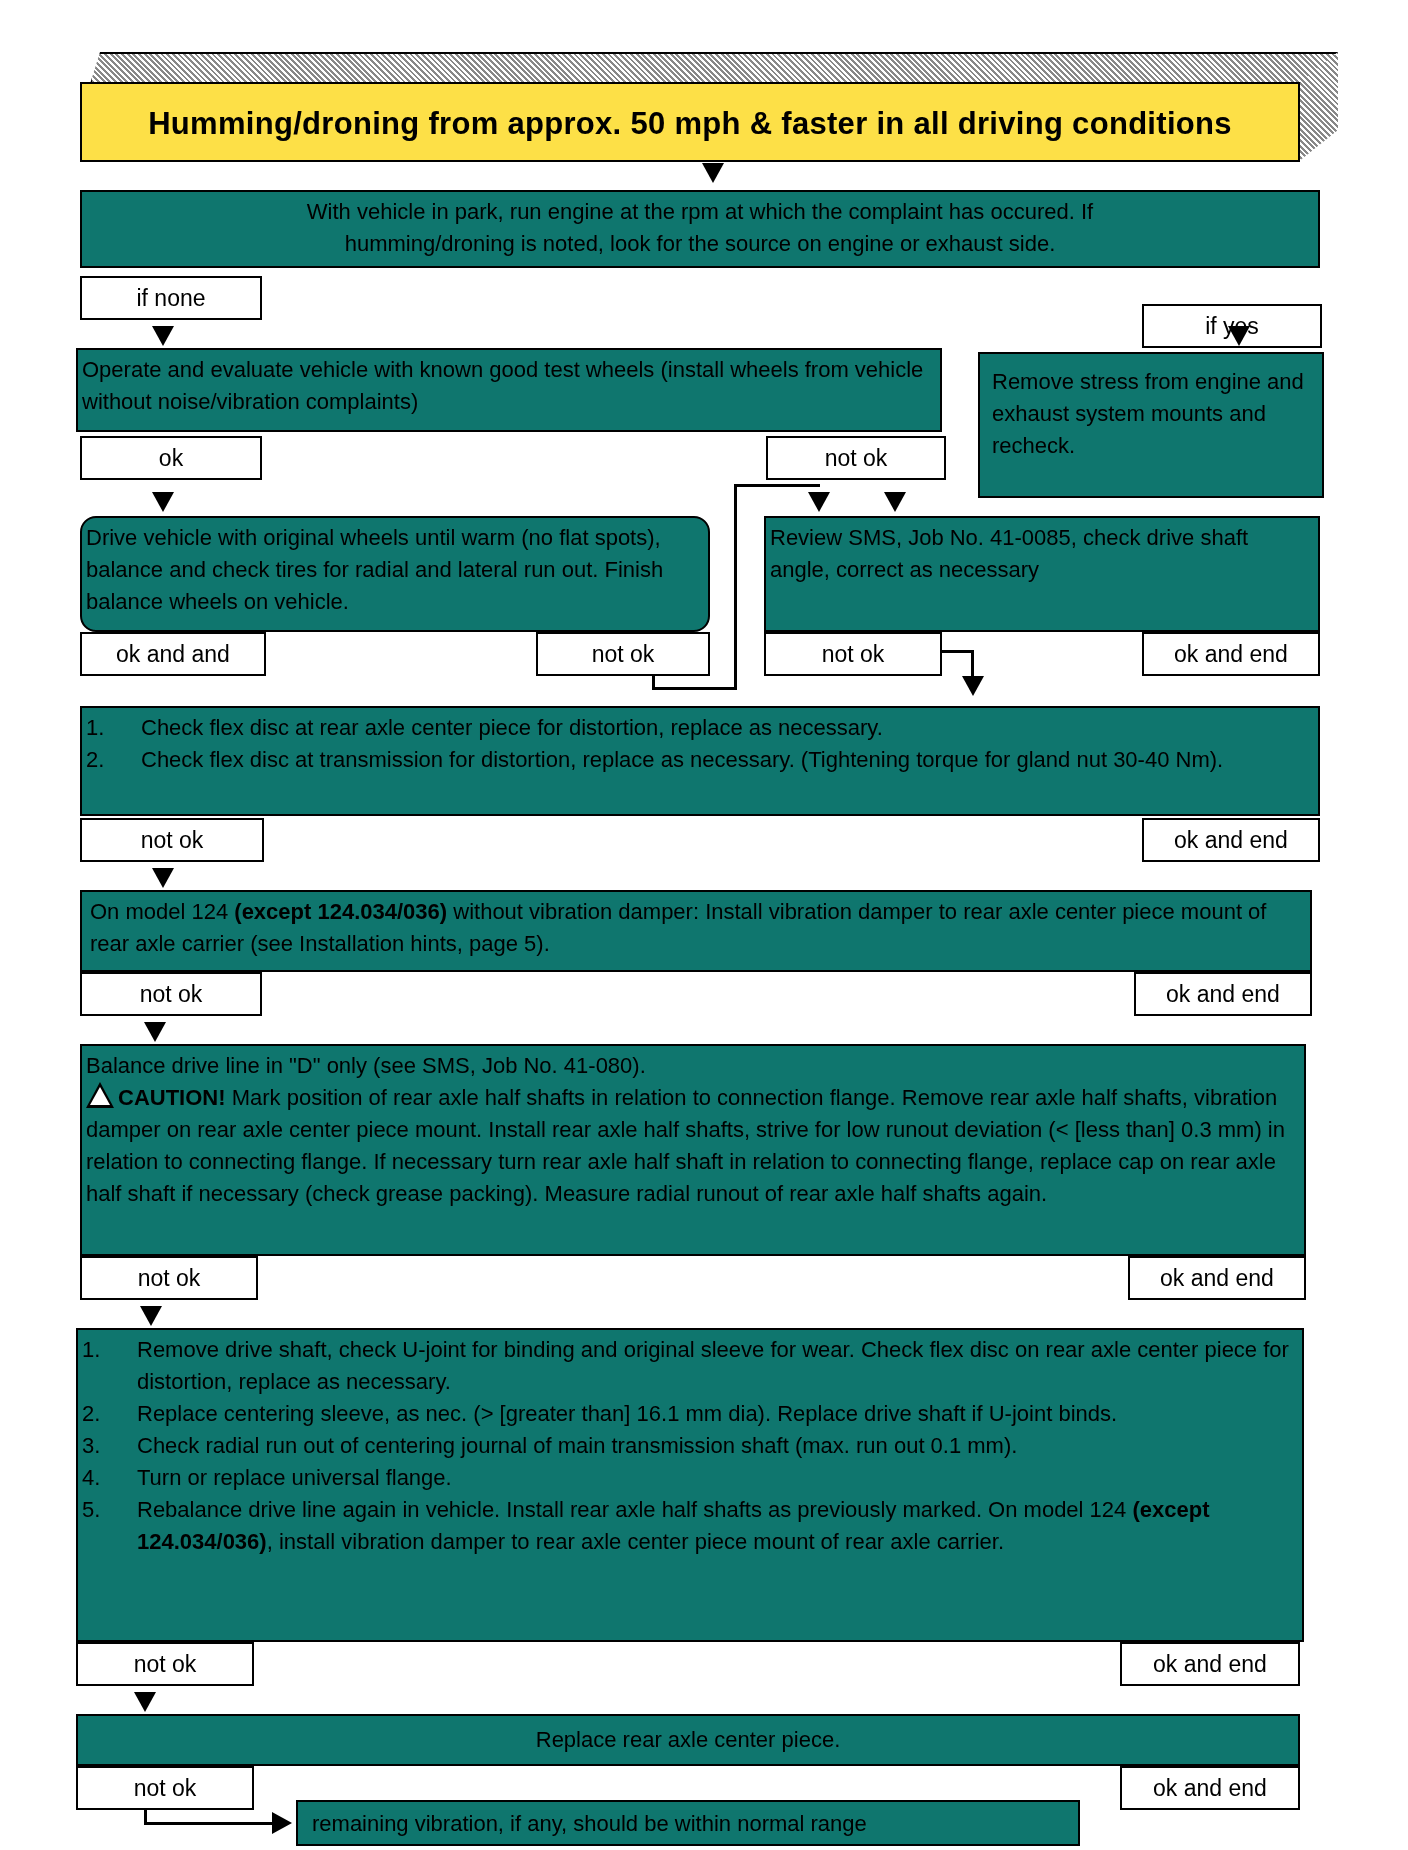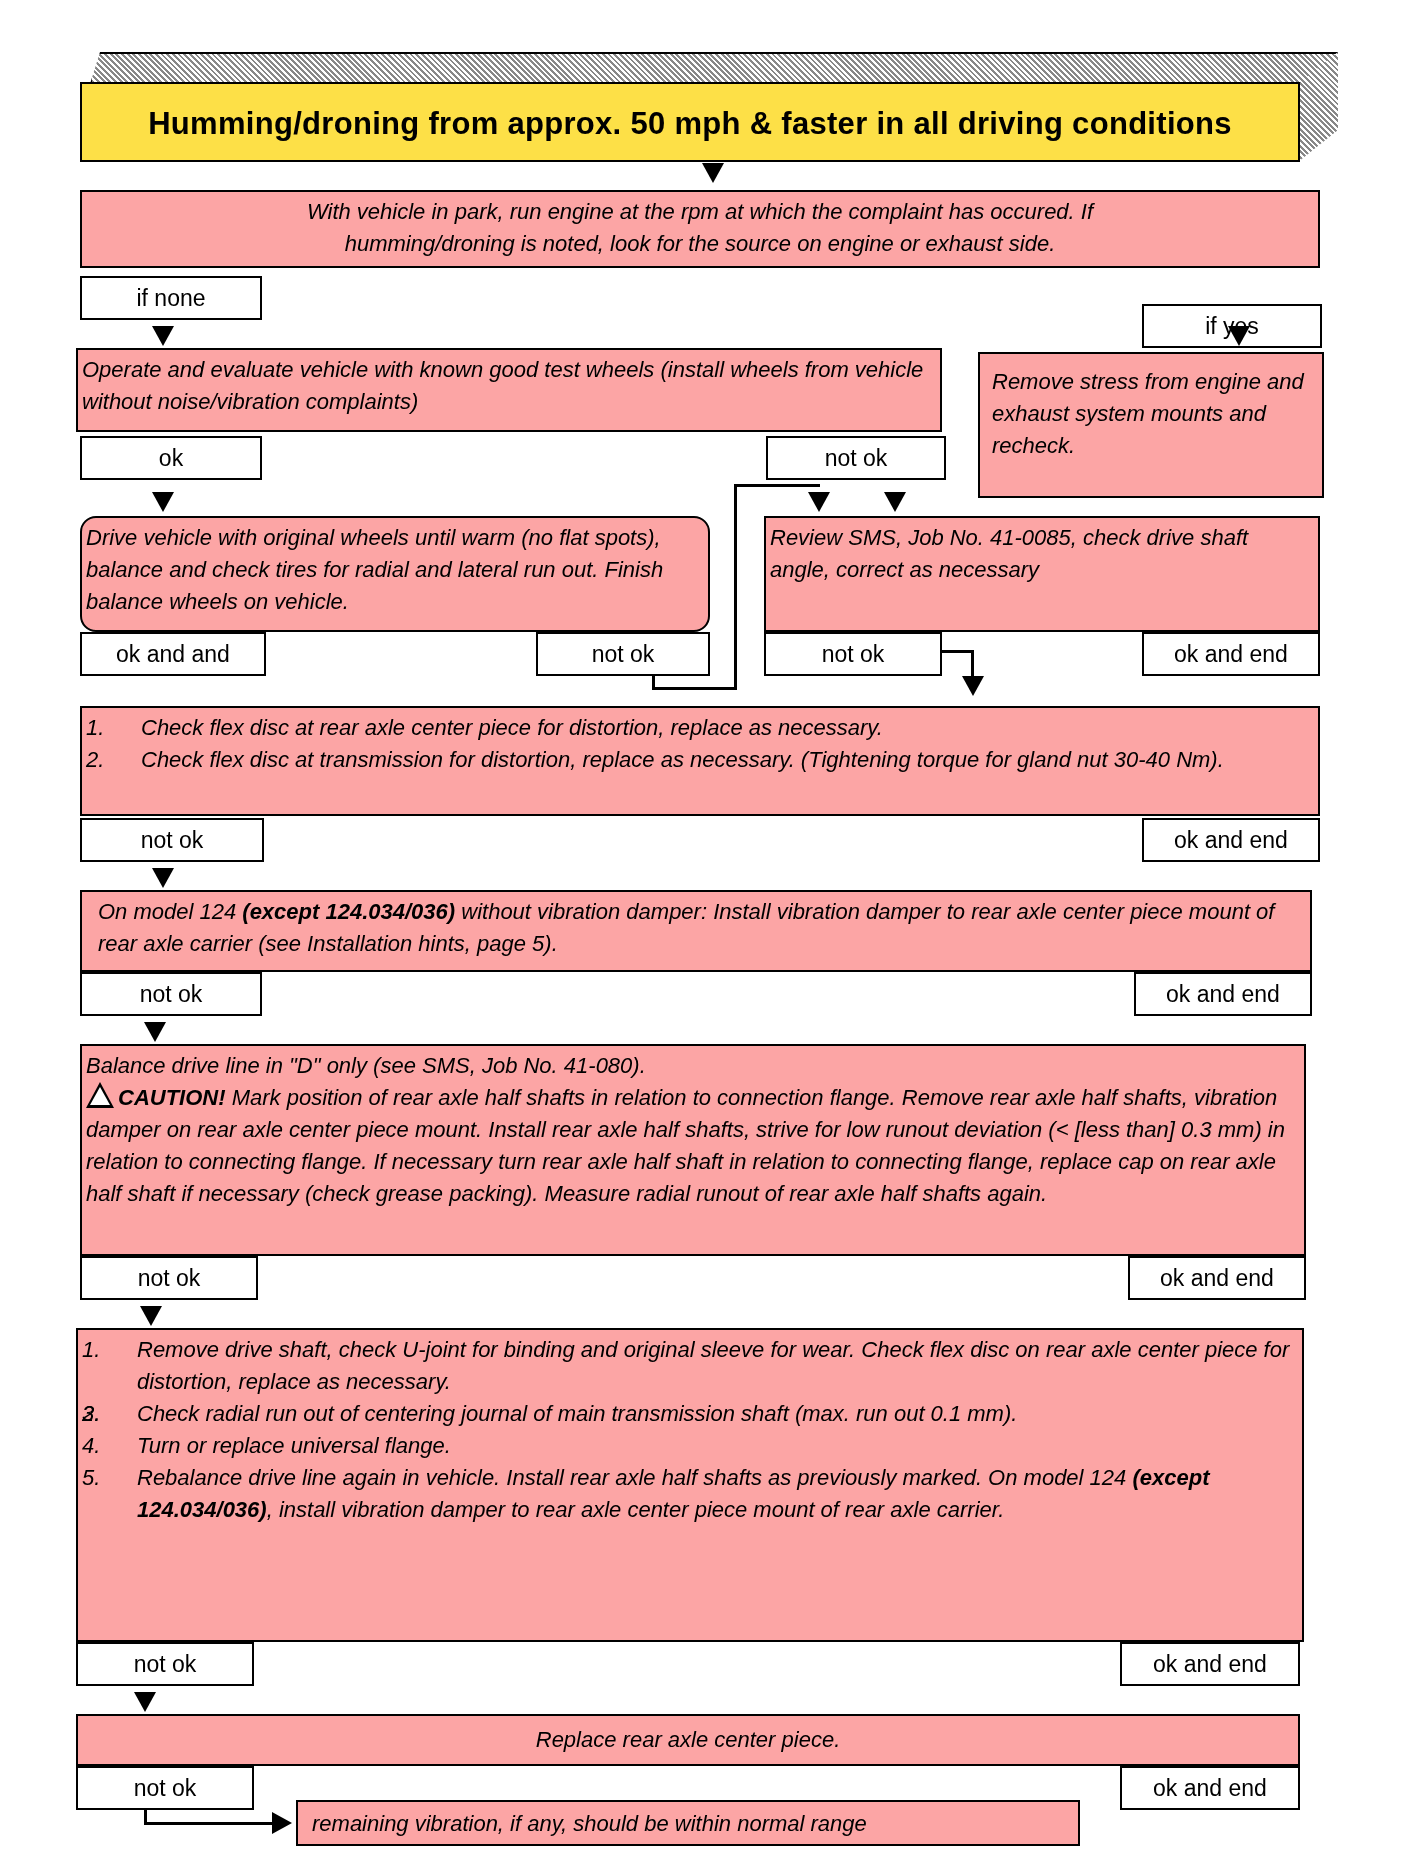--- a/index.html
+++ b/index.html
@@ -1,18 +1,18 @@
 <!DOCTYPE html>
 <html><head>
 <meta charset="utf-8">
 <style>
   html, body { margin:0; padding:0; background:#fff; }
   body { width:1408px; height:1850px; position:relative; overflow:hidden;
          font-family:"Liberation Sans", sans-serif; color:#000; }
-  .box { position:absolute; border:2px solid #000; background:#fca5a5; box-sizing:border-box;font-style:italic; }
+  .box { position:absolute; border:2px solid #000; background:#0f766e; box-sizing:border-box; }
   .txt { font-size:22px; line-height:32px; }
   .lbl { position:absolute; border:2px solid #000; background:#fff; box-sizing:border-box;
          font-size:23px; text-align:center; line-height:40px; }
   .title-box { position:absolute; left:80px; top:82px; width:1220px; height:80px;
                border:2px solid #000; box-sizing:border-box; background:#fde047; }
   .title-box .t { font-size:31px; font-weight:bold; text-align:center; line-height:80px; letter-spacing:0.3px; }
   .bevel-top { position:absolute; left:90px; top:52px; width:1248px; height:32px;
                background: repeating-linear-gradient(45deg,#888 0 2px,#fff 2px 4px);
                border:2px solid #000; box-sizing:border-box;
                clip-path: polygon(10px 0, 100% 0, 100% 100%, 0 100%); }
@@ -84,39 +84,39 @@
 <div class="box txt" style="left:80px;top:706px;width:1240px;height:110px;padding:4px 4px 0 4px;">
   <ol class="steps">
     <li><span class="num">1.</span><span>Check flex disc at rear axle center piece for distortion, replace as necessary.</span></li>
     <li><span class="num">2.</span><span>Check flex disc at transmission for distortion, replace as necessary. (Tightening torque for gland nut 30-40 Nm).</span></li>
   </ol>
 </div>
 <div class="lbl" style="left:80px;top:818px;width:184px;height:44px;">not ok</div>
 <div class="lbl" style="left:1142px;top:818px;width:178px;height:44px;">ok and end</div>
 <div class="arrow" style="left:152px;top:868px;"></div>
 
-<div class="box txt" style="left:80px;top:890px;width:1232px;height:82px;padding:4px 4px 0 16px;">
+<div class="box txt" style="left:80px;top:890px;width:1232px;height:82px;padding:4px 4px 0 8px;">
   <span>On model 124 </span><span class="b">(except 124.034/036)</span><span> without vibration damper:  Install vibration damper to rear axle center piece mount of rear axle carrier (see Installation hints, page 5).</span>
 </div>
 <div class="lbl" style="left:80px;top:972px;width:182px;height:44px;">not ok</div>
 <div class="lbl" style="left:1134px;top:972px;width:178px;height:44px;">ok and end</div>
 <div class="arrow" style="left:144px;top:1022px;"></div>
 
 <div class="box txt" style="left:80px;top:1044px;width:1226px;height:212px;padding:4px 4px 0 4px;">
   <div>Balance drive line in "D" only (see SMS, Job No. 41-080).</div>
   <div><span class="warn"></span><span class="b">CAUTION!</span><span> Mark position of rear axle half shafts in relation to connection flange.  Remove rear axle half shafts, vibration damper on rear axle center piece mount.  Install rear axle half shafts, strive for low runout deviation (&lt; [less than] 0.3 mm) in relation to connecting flange. If necessary turn rear axle half shaft in relation to connecting flange, replace cap on rear axle half shaft if necessary (check grease packing).  Measure radial runout of rear axle half shafts again.</span></div>
 </div>
 <div class="lbl" style="left:80px;top:1256px;width:178px;height:44px;">not ok</div>
 <div class="lbl" style="left:1128px;top:1256px;width:178px;height:44px;">ok and end</div>
 <div class="arrow" style="left:140px;top:1306px;"></div>
 
 <div class="box txt" style="left:76px;top:1328px;width:1228px;height:314px;padding:4px 4px 0 4px;">
   <ol class="steps">
     <li><span class="num">1.</span><span>Remove drive shaft, check U-joint for binding and original sleeve for wear.  Check flex disc on rear axle center piece for distortion, replace as necessary.</span></li>
-    <li><span class="num">2.</span></li>
+    <li><span class="num">2.</span><span>Replace centering sleeve, as nec. (&gt; [greater than] 16.1 mm dia).  Replace drive shaft if U-joint binds.</span></li>
     <li><span class="num">3.</span><span>Check radial run out of centering journal of main transmission shaft (max. run out 0.1 mm).</span></li>
     <li><span class="num">4.</span><span>Turn or replace universal flange.</span></li>
     <li><span class="num">5.</span><span>Rebalance drive line again in vehicle. Install rear axle half shafts as previously marked.  On model 124 </span><span class="b">(except 124.034/036)</span><span>, install vibration damper to rear axle center piece mount of rear axle carrier.</span></li>
   </ol>
 </div>
 <div class="lbl" style="left:76px;top:1642px;width:178px;height:44px;">not ok</div>
 <div class="lbl" style="left:1120px;top:1642px;width:180px;height:44px;">ok and end</div>
 <div class="arrow" style="left:134px;top:1692px;"></div>
 
 <div class="box txt" style="left:76px;top:1714px;width:1224px;height:52px;text-align:center;padding-top:8px;">

